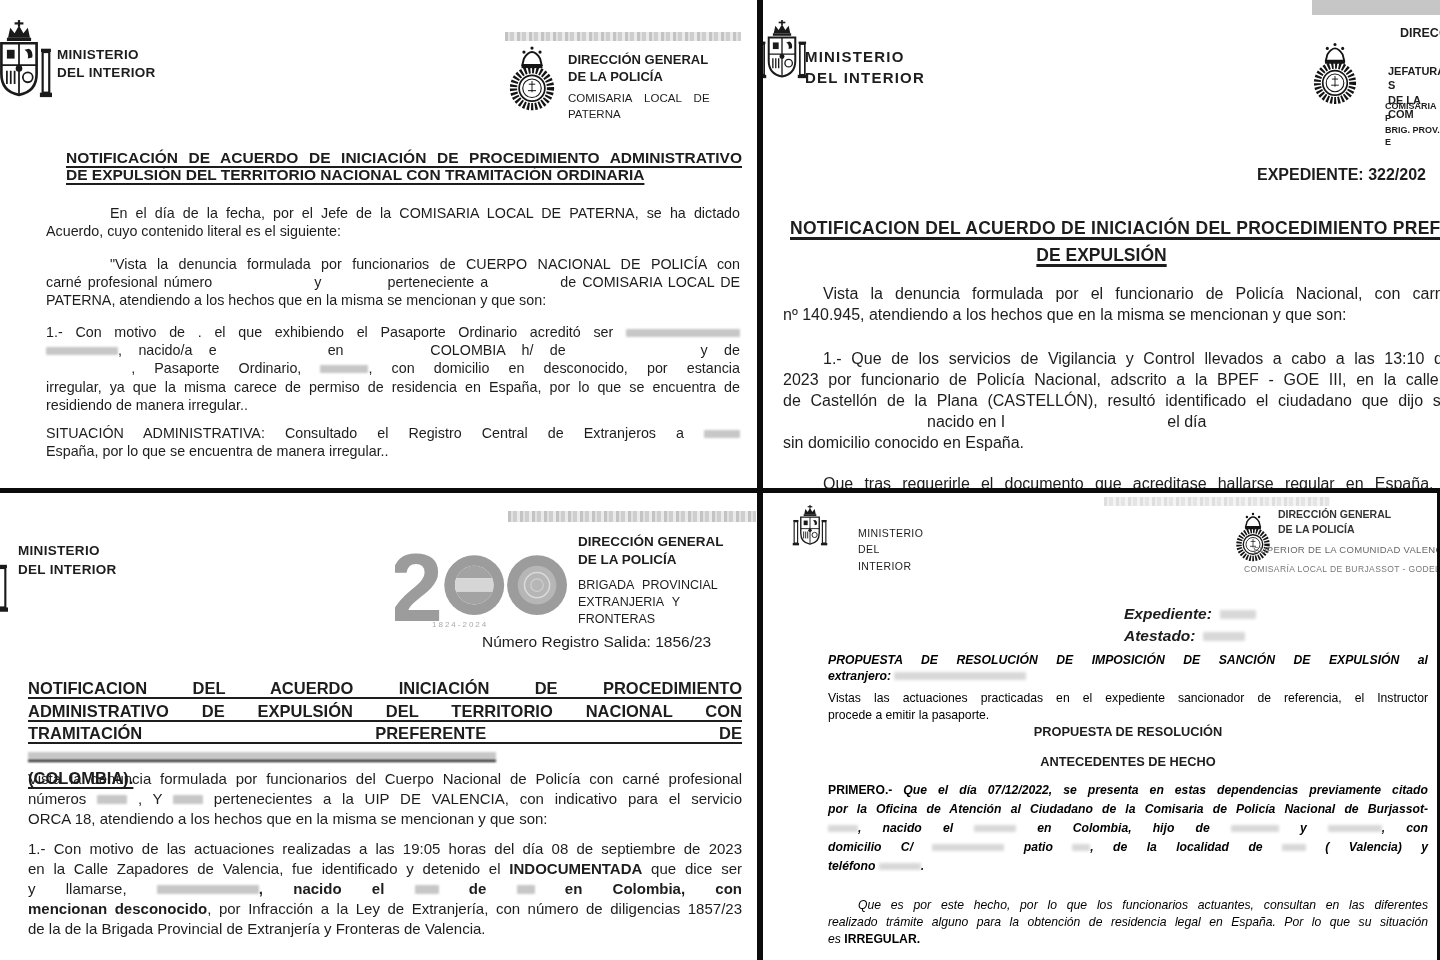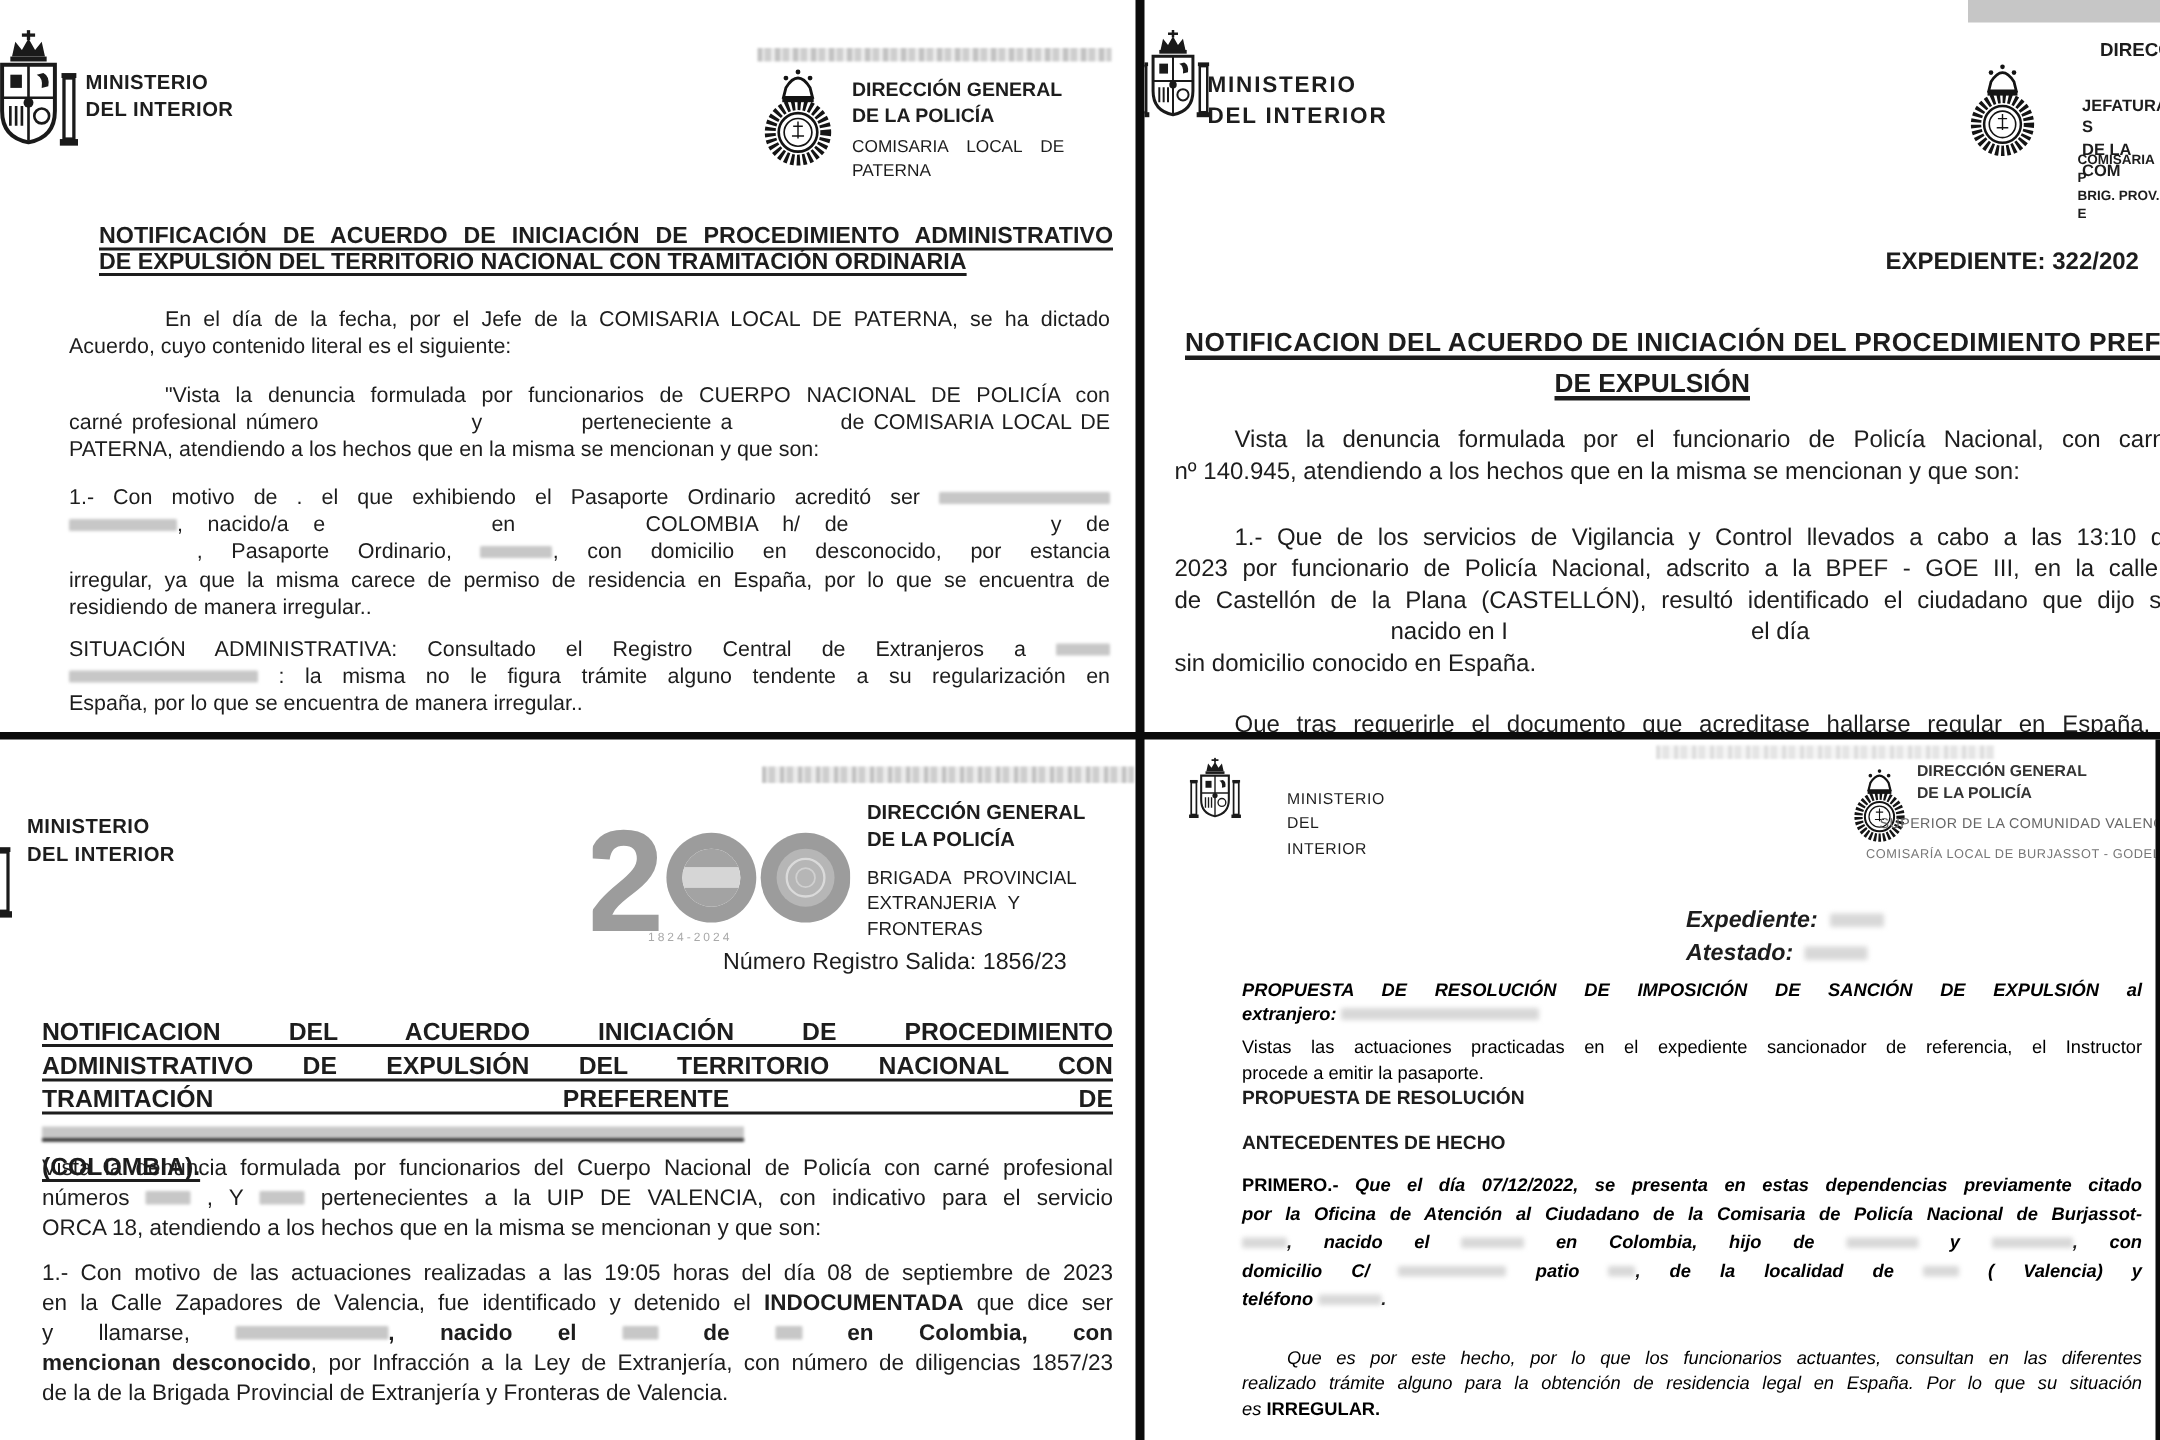--- a/index.html
+++ b/index.html
@@ -52,21 +52,21 @@
   .bl-reg{font-size:15.5px;}
   .bl-title{font-weight:bold;font-size:16.5px;line-height:22.6px;}
   .bl-body{font-size:15px;line-height:20px;}
   
   .br-min{font-size:10.5px;line-height:1.55;letter-spacing:.4px;}
   .br-dg{font-weight:bold;font-size:10.5px;line-height:1.4;color:#333;}
   .br-jef{font-size:9.5px;color:#666;white-space:nowrap;letter-spacing:.3px;}
   .br-com{font-size:8.5px;color:#777;white-space:nowrap;letter-spacing:.4px;}
   .br-exp{font-weight:bold;font-style:italic;font-size:15.5px;display:flex;align-items:baseline;gap:8px;}
   .br-body{font-size:12.2px;color:#000000;}
-  .br-h{font-weight:bold;font-size:12.8px;text-align:left;}
+  .br-h{font-weight:bold;font-size:12.8px;text-align:center;}
   .years{font-size:8px;color:#a9a9a9;letter-spacing:2px;}
 </style>
 </head>
 <body>
 
 <svg width="0" height="0" style="position:absolute" aria-hidden="true">
   <defs>
     <symbol id="sym-escudo" viewBox="0 0 60 118">
       <rect x="1" y="26" width="9" height="3" fill="#1a1a1a"></rect>
       <rect x="2.5" y="29" width="6" height="37" fill="none" stroke="#1a1a1a" stroke-width="2"></rect>
@@ -148,21 +148,20 @@
       </div>
     <div class="abs tl-body" style="left:46px;top:323px;width:694px">
         <div class="tline"><span class="">1.- Con motivo de .  el que exhibiendo el Pasaporte Ordinario acreditó ser </span><span class="redact" style="width: 114px;"></span></div>
         <div class="tline"><span class="redact" style="width: 72px;"></span><span class="">, nacido/a e </span><span class="gap" style="width: 78px;"></span><span class=""> en </span><span class="gap" style="width: 54px;"></span><span class=""> COLOMBIA h/ de </span><span class="gap" style="width: 102px;"></span><span class=""> y de</span></div>
         <div class="tline"><span class="gap" style="width: 66px;"></span><span class=""> , Pasaporte Ordinario, </span><span class="redact" style="width: 48px;"></span><span class="">, con domicilio en desconocido, por estancia</span></div>
         <div class="tline"><span class="">irregular, ya que la misma carece de permiso de residencia en España, por lo que se encuentra de</span></div>
         <div class="tline last"><span class="">residiendo de manera irregular..</span></div>
       </div>
     <div class="abs tl-body" style="left:46px;top:424px;width:694px">
         <div class="tline"><span class="">SITUACIÓN  ADMINISTRATIVA:  Consultado  el  Registro  Central  de  Extranjeros  a </span><span class="redact" style="width: 36px;"></span></div>
-        <div class="tline"><span class="redact" style="width: 126px;"></span><span class=""> : la misma no le figura trámite alguno tendente a su regularización en</span></div>
         <div class="tline last"><span class="">España, por lo que se encuentra de manera irregular..</span></div>
       </div>
   </div>
 
   <div class="q" id="q-tr">
     <div class="abs greyblock" style="left:549px;top:0;width:128px;height:15px"></div>
     <svg class="abs" style="left:-6px;top:20px;width:50px;height:98px">
         <use href="#sym-escudo"></use>
       </svg>
     <div class="abs tr-min prel" style="left:42px;top:46px">MINISTERIO

